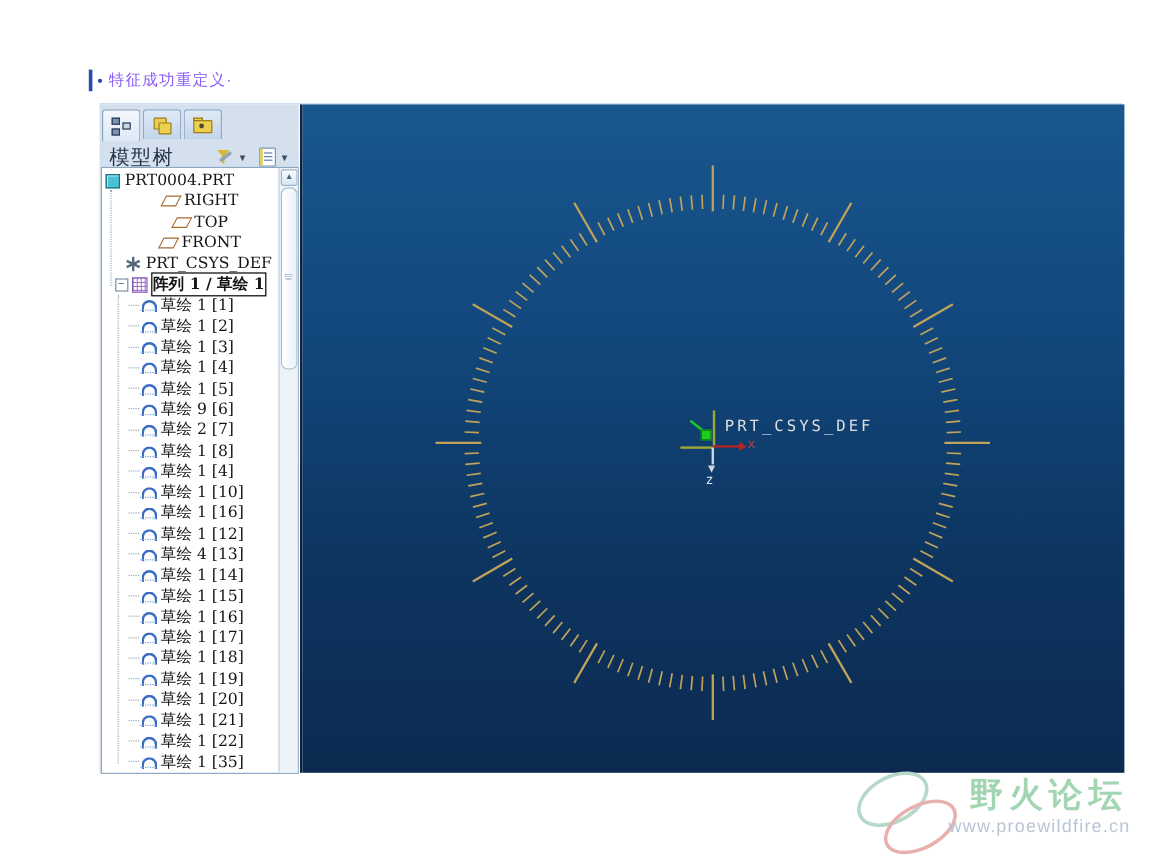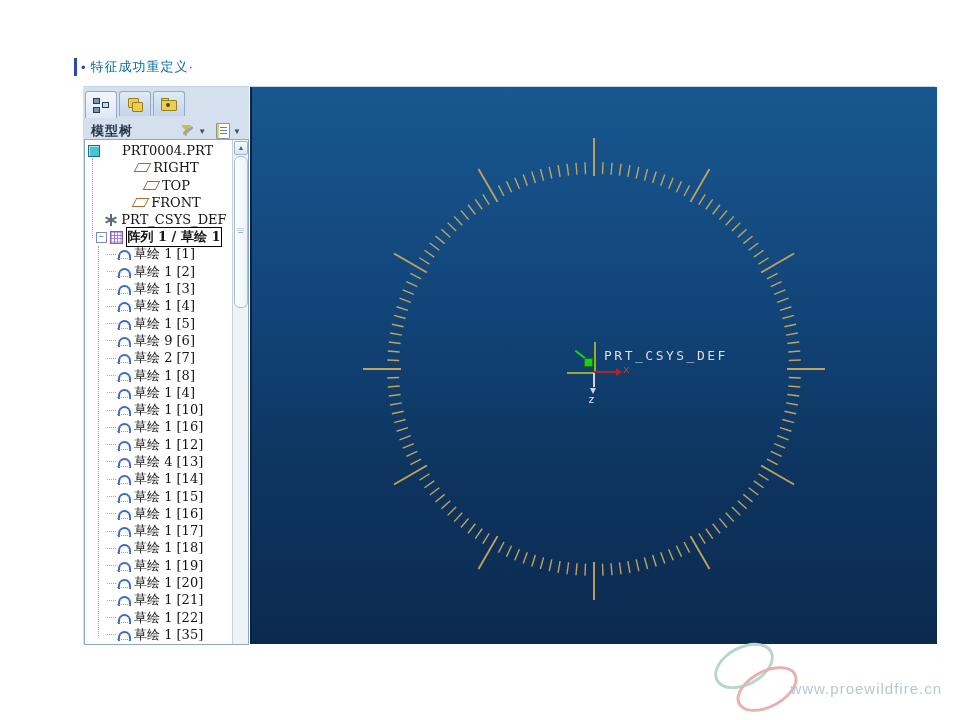--- a/index.html
+++ b/index.html
@@ -3,33 +3,33 @@
 <meta charset="utf-8">
 <style>
   html,body{margin:0;padding:0;background:#fff;}
   .page{position:relative;width:960px;height:720px;background:#ffffff;overflow:hidden;
         font-family:"Liberation Sans",sans-serif;}
 
   
   .message-bar{position:absolute;left:74px;top:56px;height:22px;display:flex;align-items:center;}
   .msg-accent{width:3px;height:18px;background:#2b4ba8;margin-right:4px;}
   .msg-bullet{color:#2b4ba8;font-size:13px;margin-right:5px;line-height:1;}
-  .msg-text{font-size:13px;color:#0369a1;letter-spacing:1px;}
+  .msg-text{font-size:13px;color:#8b5cf6;letter-spacing:1px;}
 
   
   .main{position:absolute;left:83px;top:86px;width:852px;height:557px;border-top:1px solid #c4d6e8;}
 
   
   .left-panel{position:absolute;left:0;top:0;width:166px;height:557px;background:#d4e0ee;}
   .tabs{position:absolute;left:2px;top:4px;height:25px;display:flex;gap:2px;}
   .tab{width:30px;height:24px;border:1px solid #93aac4;border-bottom:none;border-radius:3px 3px 0 0;
        background:linear-gradient(#dfeaf6,#c3d5e9);display:flex;align-items:center;justify-content:center;}
   .tab.active{background:linear-gradient(#f2f7fc,#dde9f5);height:26px;}
   .panel-header{position:absolute;left:0;top:31px;width:166px;height:26px;display:flex;align-items:center;}
-  .panel-title{font-size:13px;font-weight:bold;color:#26364c;margin-left:8px;letter-spacing:1px;}
+  .panel-title{font-size:17px;font-weight:normal;color:#26364c;margin-left:8px;letter-spacing:1px;}
   .hdr-btns{margin-left:auto;margin-right:6px;display:flex;gap:6px;}
   .hdr-btn{display:flex;align-items:center;gap:3px;padding:2px 2px;border-radius:2px;}
   .caret{font-size:8px;color:#3c4c60;}
 
   
   .i-treestruct{position:relative;width:16px;height:15px;}
   .i-treestruct b{position:absolute;width:5px;height:4px;border:1px solid #2a3a55;background:#7d93b5;}
   .i-treestruct b:nth-child(1){left:0;top:0;}
   .i-treestruct b:nth-child(2){left:0;top:9px;}
   .i-treestruct b:nth-child(3){left:9px;top:4px;background:#c8d6e8;}
@@ -51,21 +51,21 @@
   .i-list .ln{position:absolute;left:3px;width:7px;height:1px;background:#5f7fc0;}
   .i-list .ln:nth-child(2){top:3px;}.i-list .ln:nth-child(3){top:6px;}.i-list .ln:nth-child(4){top:9px;}
 
   
   .tree{position:absolute;left:1px;top:52px;width:163px;height:504px;background:#ffffff;
         border:1px solid #8fa8c2;overflow:hidden;}
   .tree-rows{position:absolute;left:0;top:2px;width:146px;}
   .tree-row{display:flex;align-items:center;height:17.3px;white-space:nowrap;
             font-family:"DejaVu Serif","Liberation Serif",serif;font-size:13px;color:#141414;}
   .tree-row .tlabel{margin-left:4px;}
-  .tree-row.lvl0{padding-left:3px;gap:18px;}
+  .tree-row.lvl0{padding-left:3px;}
   .tree-row.lvl1{padding-left:16px;justify-content:center;}
   .tree-row.lvl1.haspander{padding-left:1px;}
   .tree-row.lvl2{padding-left:22px;}
   .tree-row.selected .tlabel{outline:1px solid #000;padding:0 1px;font-weight:bold;}
   .expander{width:9px;height:9px;border:1px solid #7890a8;background:#fff;color:#31507a;font-size:9px;
             line-height:7px;text-align:center;margin-right:3px;flex:0 0 auto;font-family:"Liberation Sans",sans-serif;}
   .stub{width:9px;border-top:1px dotted #9aaabb;margin-right:1px;flex:0 0 auto;}
   .guide{position:absolute;border-left:1px dotted #9aaabb;width:0;}
 
   .ticon{flex:0 0 auto;display:inline-block;}
@@ -566,16 +566,17 @@
         <span class="ax ax-z-head"></span>
         <span class="ax lbl-z">z</span>
         <span class="ax csys-label">PRT_CSYS_DEF</span>
       </div>
     </div>
   </div>
 
   <div class="watermark">
     <span class="wm-ellipse wm-e1"></span>
     <span class="wm-ellipse wm-e2"></span>
+    <span class="wm-title">野火论坛</span>
     <span class="wm-url">www.proewildfire.cn</span>
   </div>
 
 </div>
 
 </body></html>

